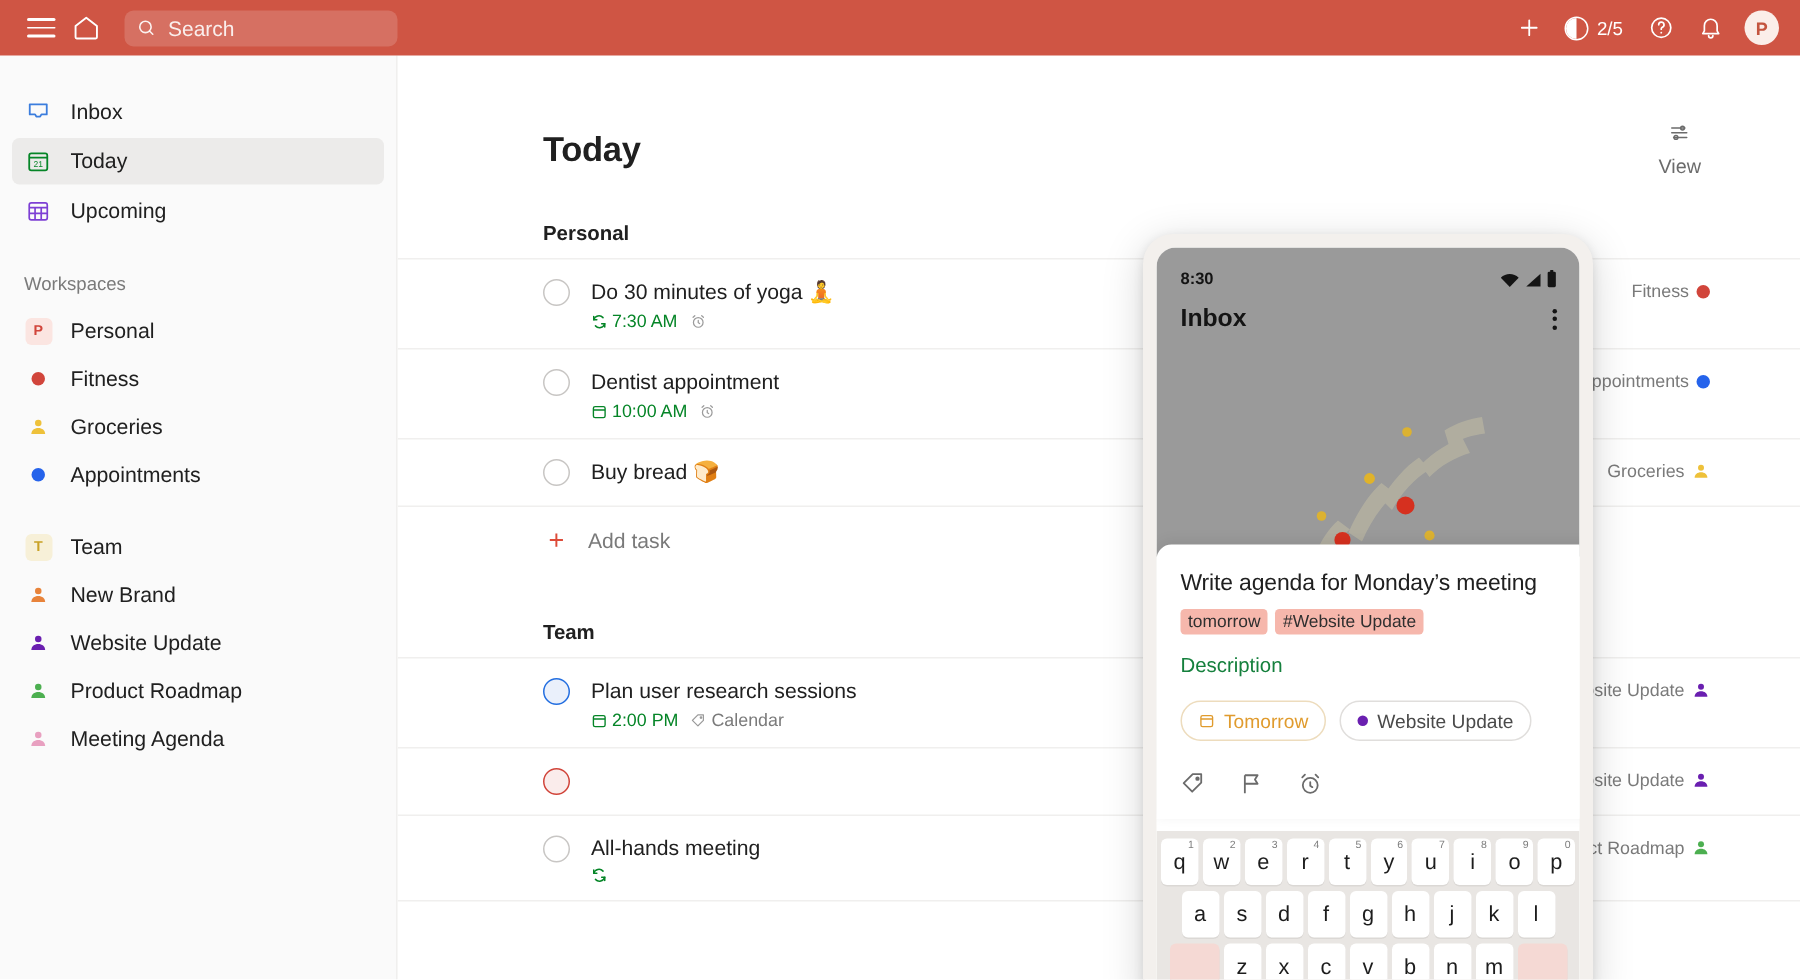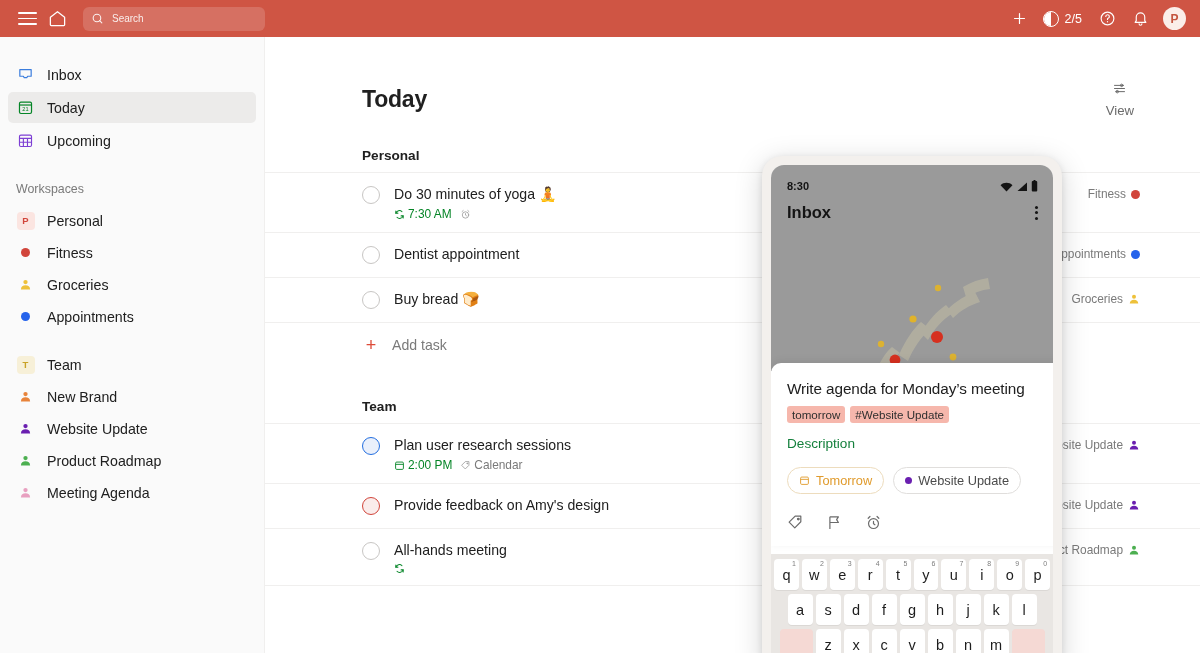--- a/index.html
+++ b/index.html
@@ -35,21 +35,21 @@
     margin-left: 11px;
     width: 182px; height: 24px;
     background: rgba(255,255,255,0.16);
     border-radius: 6px;
     display: flex; align-items: center;
     padding: 0 8px; gap: 8px;
     cursor: text;
   }
   .search-placeholder {
     color: rgba(255,255,255,0.88);
-    font-size: 10px;
+    font-size: 14px;
   }
   .hdr-right {
     margin-left: auto;
     display: flex; align-items: center; gap: 3px;
   }
   .progress-pill {
     display: flex; align-items: center; gap: 6px;
     padding: 0 7px 0 5px; height: 30px;
     color: #fff; cursor: pointer;
   }
@@ -481,20 +481,34 @@
           <div class="task-proj">
             <span>Fitness</span>
             <span class="ws-dot" style="background:#d1453b;margin:0"></span>
           </div>
         </div>
 
         <div class="task-row">
           <div class="chk"></div>
           <div class="task-body">
             <div class="task-title">Dentist appointment</div>
+            <div class="task-meta">
+              <span class="meta-date">
+                <svg width="11" height="11" viewBox="0 0 24 24" fill="none" stroke="#058527" stroke-width="2">
+                  <rect x="3.5" y="4.5" width="17" height="16" rx="2.5"></rect>
+                    <path d="M3.5 9.5h17"></path>
+                </svg>
+                <span>10:00 AM</span>
+              </span>
+              <svg width="11" height="11" viewBox="0 0 24 24" fill="none" stroke="#9b9b9b" stroke-width="1.8" stroke-linecap="round">
+                <circle cx="12" cy="13" r="7"></circle>
+                  <path d="M12 10v3.3l2 1.4"></path>
+                <path d="M4.5 5.5 7 3.3M19.5 5.5 17 3.3"></path>
+              </svg>
+            </div>
           </div>
           <div class="task-proj">
             <span>Appointments</span>
             <span class="ws-dot" style="background:#2563eb;margin:0"></span>
           </div>
         </div>
 
         <div class="task-row">
           <div class="chk"></div>
           <div class="task-body">
@@ -543,23 +557,20 @@
             <span>Website Update</span>
             <svg width="12" height="12" viewBox="0 0 24 24" fill="#6a1fb0">
               <circle cx="12" cy="7.5" r="4"></circle>
                 <path d="M3.5 21c0-4.7 3.8-7.5 8.5-7.5s8.5 2.8 8.5 7.5z"></path>
             </svg>
           </div>
         </div>
 
         <div class="task-row">
           <div class="chk p1"></div>
-          <div class="task-body">
-            <div class="task-title">Provide feedback on Amy's design</div>
-          </div>
           <div class="task-proj">
             <span>Website Update</span>
             <svg width="12" height="12" viewBox="0 0 24 24" fill="#6a1fb0">
               <circle cx="12" cy="7.5" r="4"></circle>
                 <path d="M3.5 21c0-4.7 3.8-7.5 8.5-7.5s8.5 2.8 8.5 7.5z"></path>
             </svg>
           </div>
         </div>
 
         <div class="task-row">

